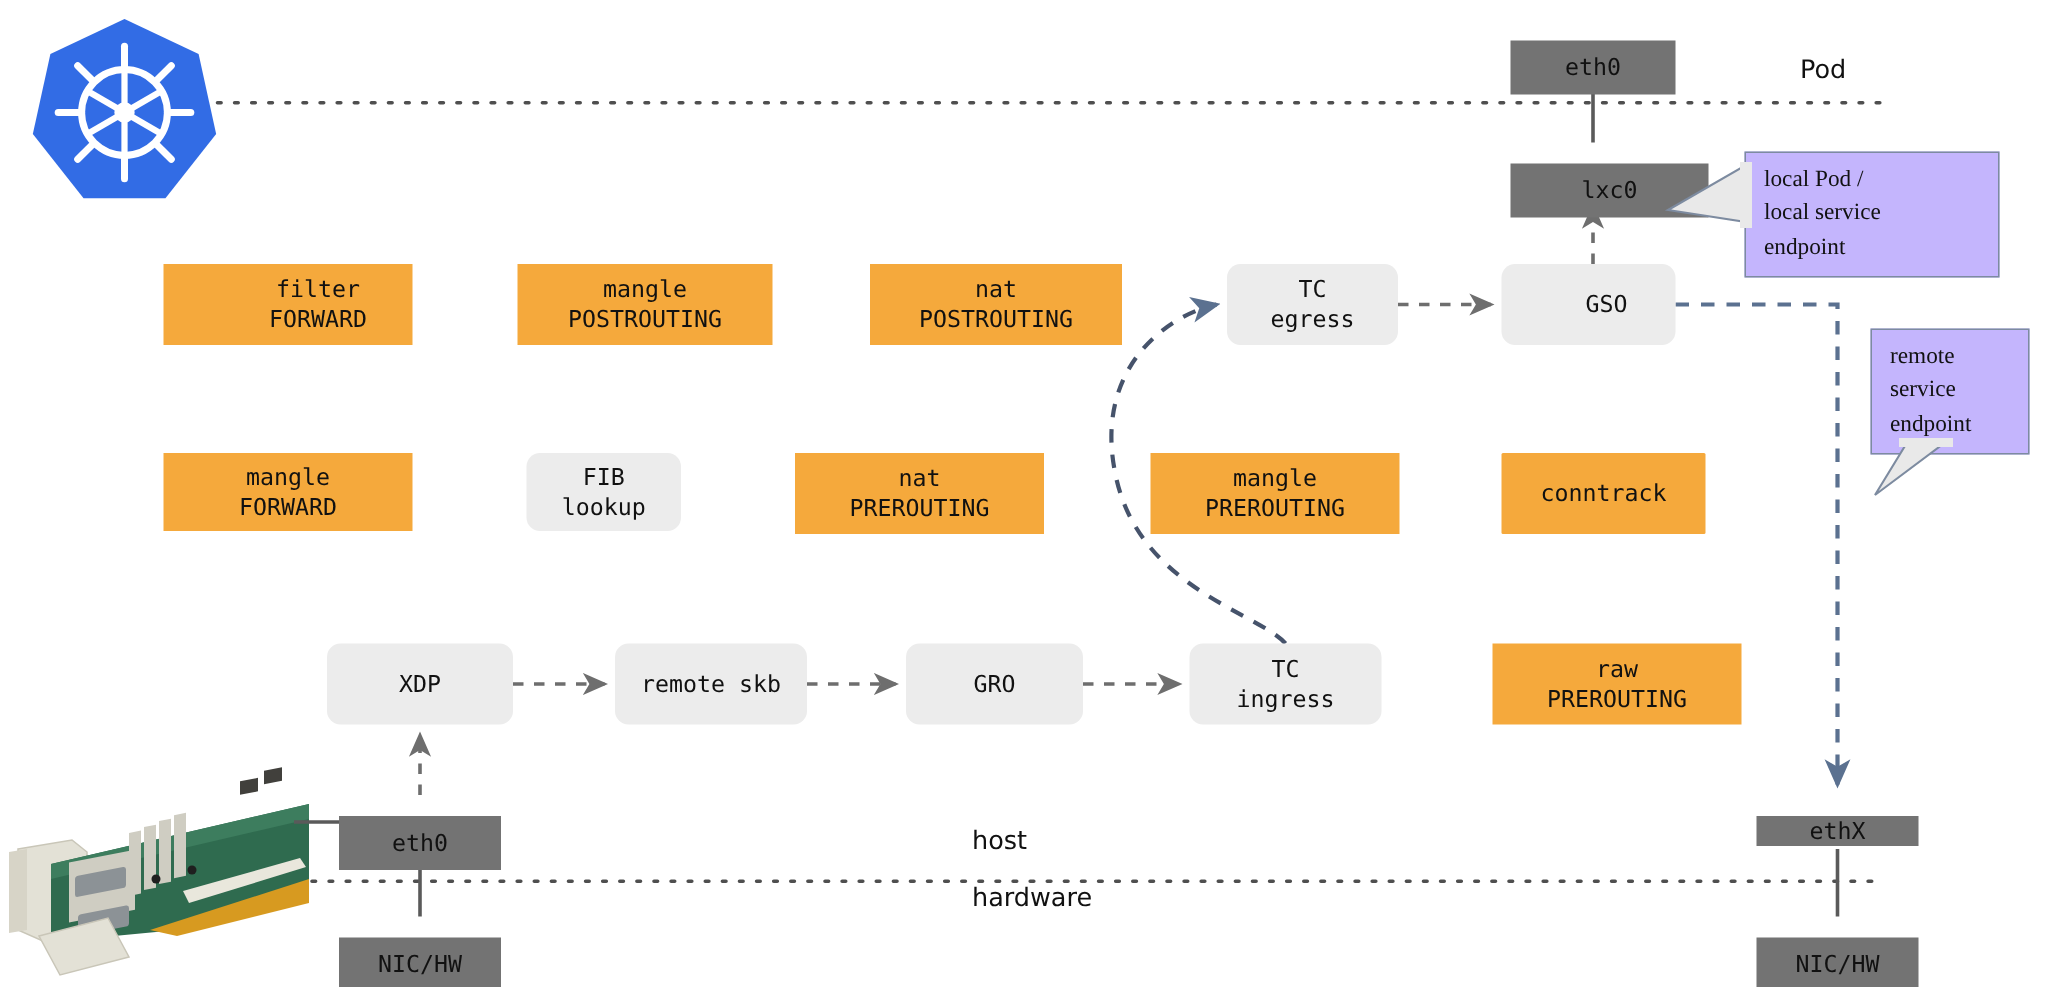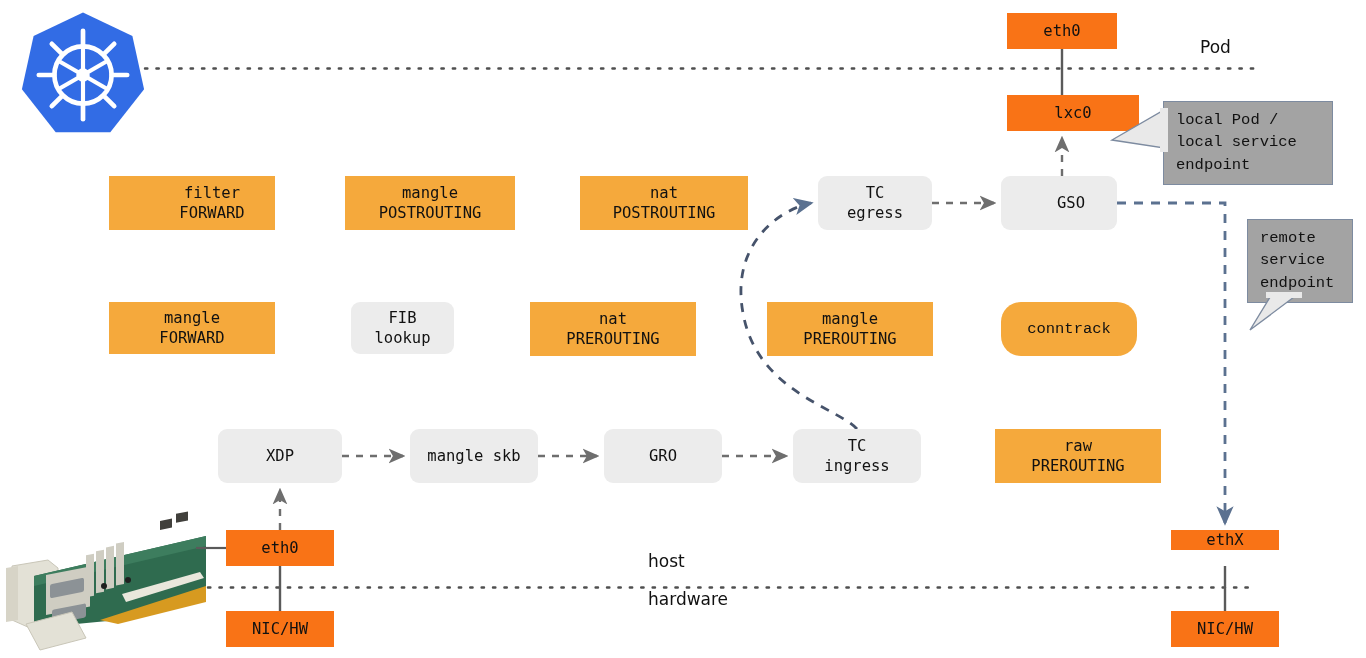--- a/index.html
+++ b/index.html
@@ -4,28 +4,28 @@
 <style>
   html,body{margin:0;padding:0;background:#ffffff;}
   body{width:1366px;height:658px;position:relative;overflow:hidden;
        font-family:"DejaVu Sans Mono","Liberation Mono",monospace;}
   #canvas{position:absolute;left:0;top:0;width:1366px;height:658px;}
   .node{position:absolute;box-sizing:border-box;display:flex;align-items:center;
         justify-content:center;text-align:center;line-height:1.32;
         font-family:"DejaVu Sans Mono","Liberation Mono",monospace;
         font-size:15.5px;color:#111111;white-space:pre;}
   .orange{background:#f5a93c;}
-  .orange.round{border-radius:20px;font-family:Liberation Mono, monospace;}
+  .orange.round{border-radius:1px;}
   .light{background:#ececec;border-radius:9px;}
-  .iface{background:#f97316;font-size:15.5px;}
+  .iface{background:#737373;font-size:15.5px;margin-top:14px;}
   .zonelabel{position:absolute;font-family:"DejaVu Sans","Liberation Sans",sans-serif;
              font-size:17px;color:#111111;white-space:pre;}
-  .callout{position:absolute;box-sizing:border-box;background:#a3a3a3;
+  .callout{position:absolute;box-sizing:border-box;background:#c4b5fd;
            border:1.4px solid #7d8ba0;padding:7px 11px 8px 12px;
-           font-family:Liberation Mono, monospace;
+           font-family:Liberation Serif, serif;
            font-size:15.5px;color:#111111;line-height:1.45;white-space:pre;}
   
   #k8s{position:absolute;left:18px;top:10px;width:130px;height:130px;}
   
   #nic{position:absolute;left:0px;top:524px;width:206px;height:134px;}
   svg{overflow:visible;}
 </style>
 </head>
 <body>
 
@@ -144,21 +144,21 @@
 FORWARD</div>
 <div class="node light" style="left:351px;top:302px;width:103px;height:52px;">FIB
 lookup</div>
 <div class="node orange" style="left:530px;top:302px;width:166px;height:54px;">nat
 PREROUTING</div>
 <div class="node orange" style="left:767px;top:302px;width:166px;height:54px;">mangle
 PREROUTING</div>
 <div class="node orange round" style="left:1001px;top:302px;width:136px;height:54px;">conntrack</div>
 
 <div class="node light" style="left:218px;top:429px;width:124px;height:54px;text-align:center;">XDP</div>
-<div class="node light" style="left:410px;top:429px;width:128px;height:54px;">mangle skb</div>
+<div class="node light" style="left:410px;top:429px;width:128px;height:54px;">remote skb</div>
 <div class="node light" style="left:604px;top:429px;width:118px;height:54px;">GRO</div>
 <div class="node light" style="left:793px;top:429px;width:128px;height:54px;">TC
 ingress</div>
 <div class="node orange" style="left:995px;top:429px;width:166px;height:54px;">raw
 PREROUTING</div>
 
 <div class="node iface" style="left:226px;top:530px;width:108px;height:36px;">eth0</div>
 <div class="node iface" style="left:226px;top:611px;width:108px;height:36px;">NIC/HW</div>
 <div class="node iface" style="left:1171px;top:530px;width:108px;height:20px;">ethX</div>
 <div class="node iface" style="left:1171px;top:611px;width:108px;height:36px;">NIC/HW</div>

